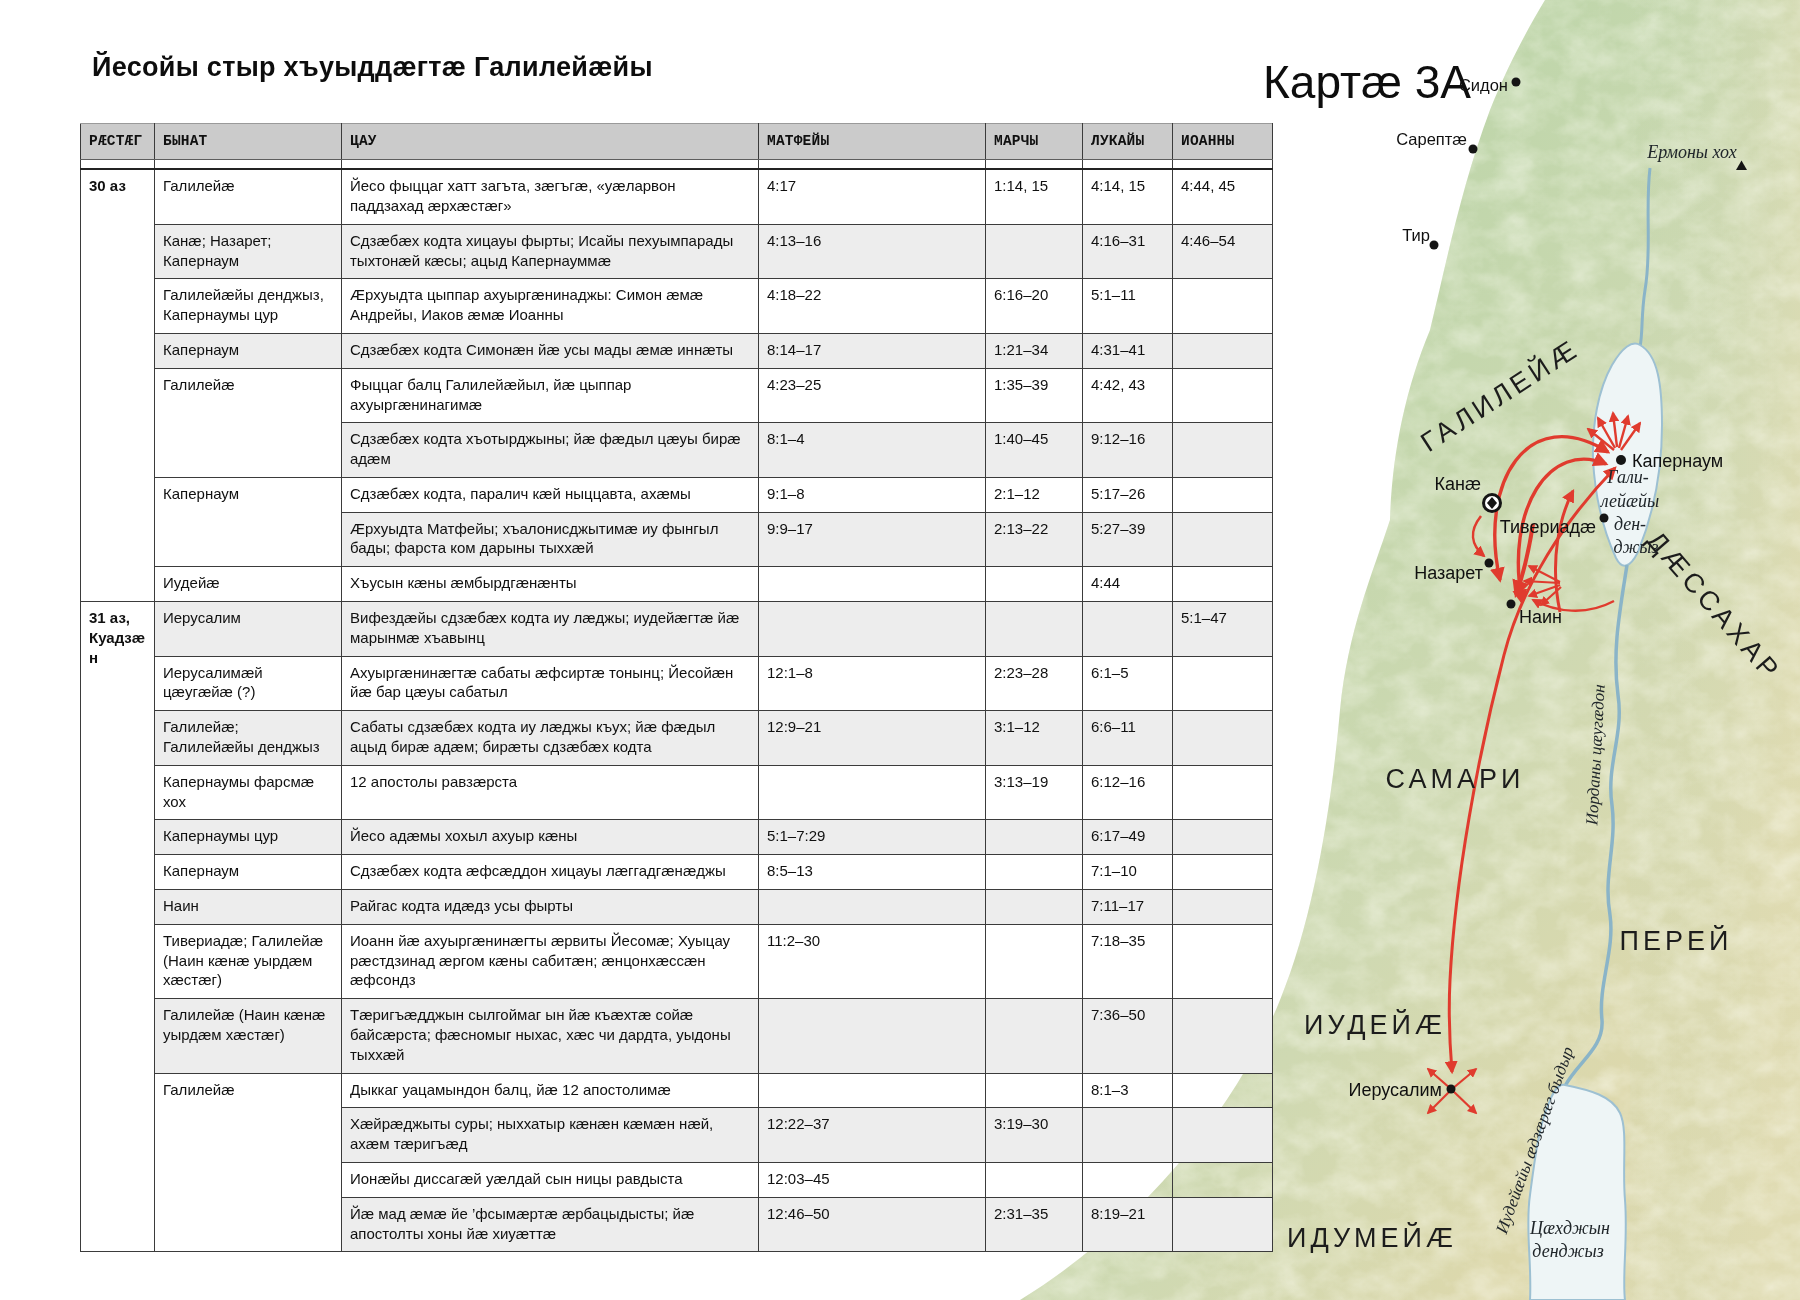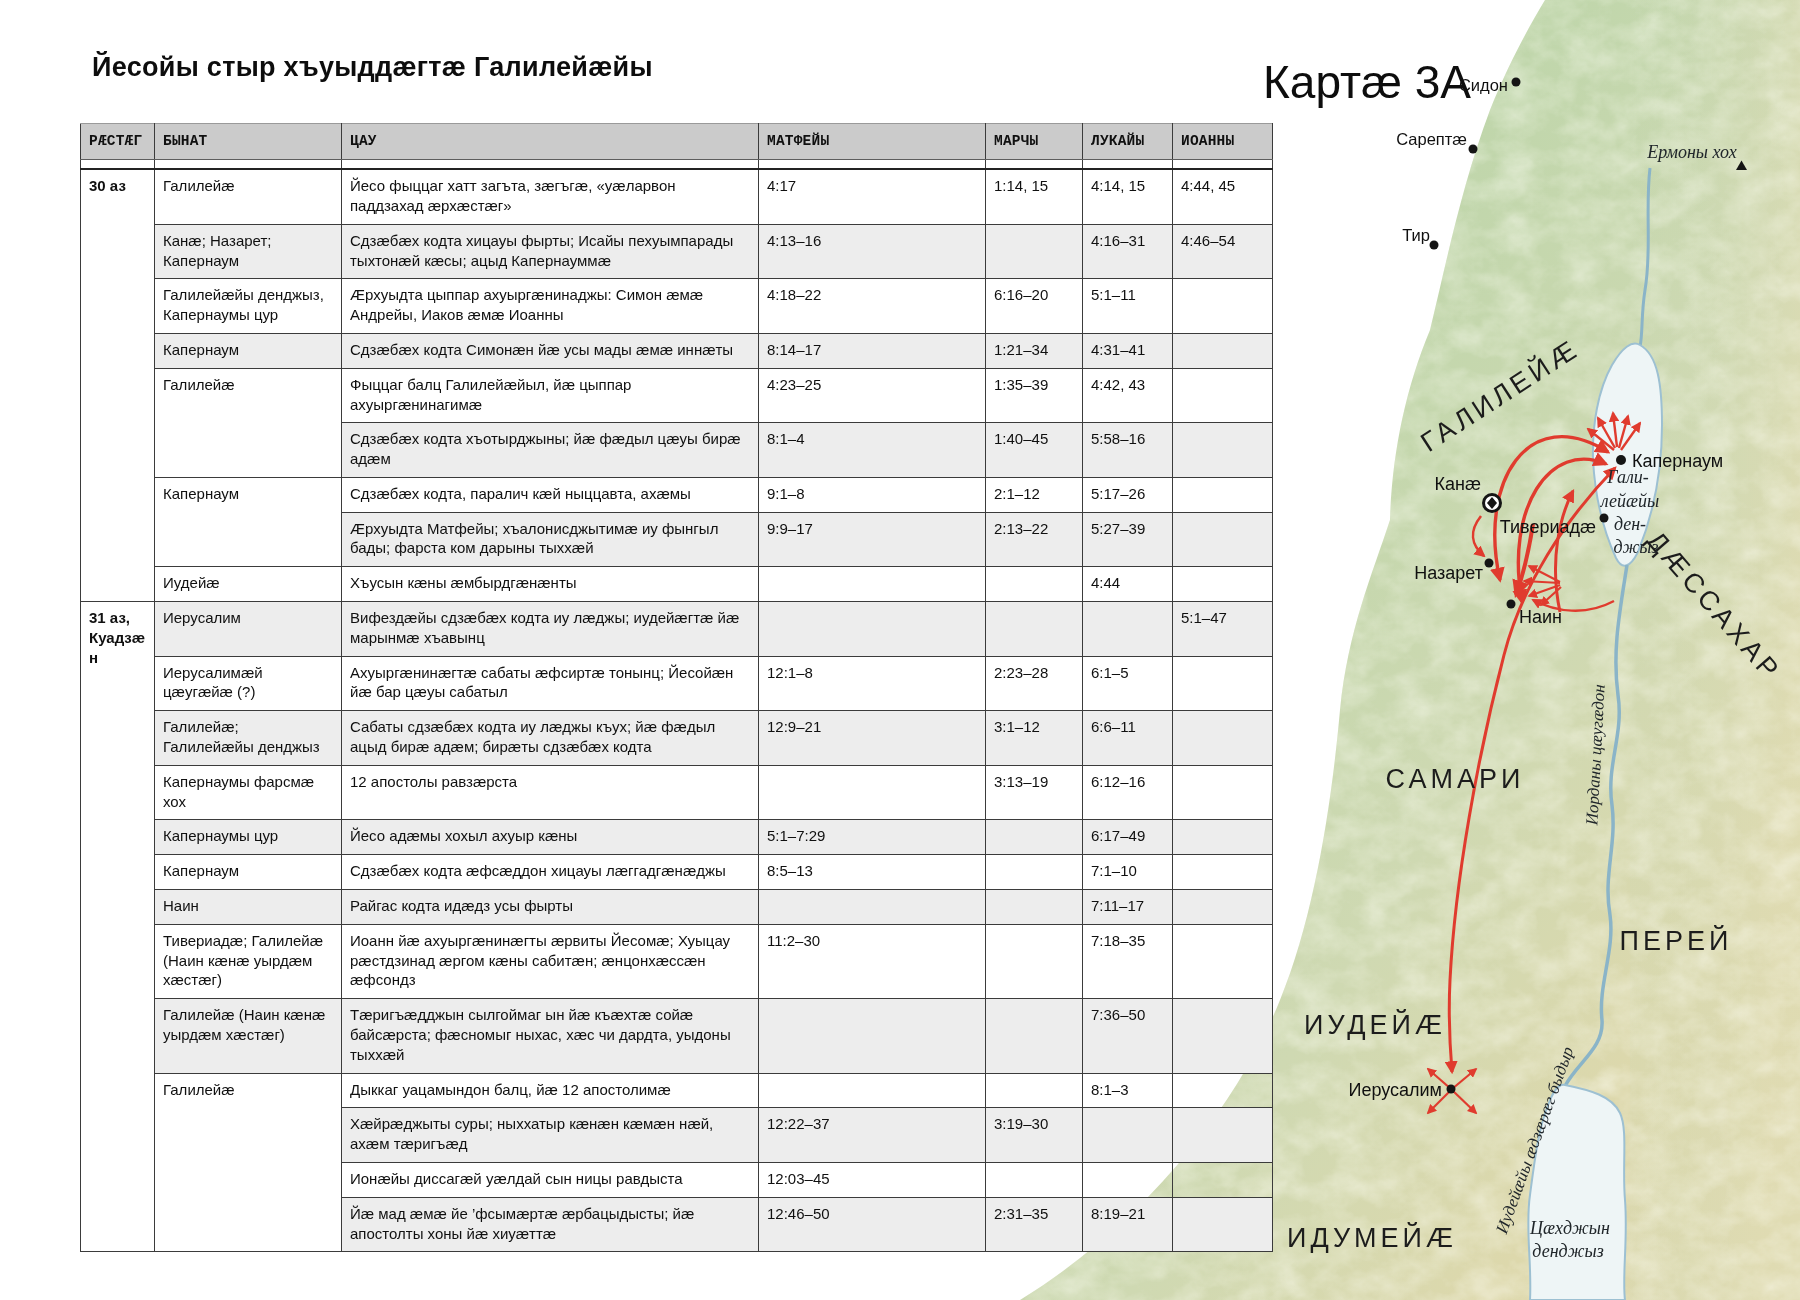--- a/index.html
+++ b/index.html
@@ -246,21 +246,21 @@
           <td class="event-cell">Фыццаг балц Галилейæйыл, йæ цыппар ахуыргæнинагимæ</td>
           <td class="ref-cell">4:23–25</td>
           <td class="ref-cell">1:35–39</td>
           <td class="ref-cell">4:42, 43</td>
           <td class="ref-cell"></td>
         </tr>
         <tr class="shade">
           <td class="event-cell">Сдзæбæх кодта хъотырджыны; йæ фæдыл цæуы бирæ адæм</td>
           <td class="ref-cell">8:1–4</td>
           <td class="ref-cell">1:40–45</td>
-          <td class="ref-cell">5:58–16</td>
+          <td class="ref-cell">9:12–16</td>
           <td class="ref-cell"></td>
         </tr>
         <tr>
           <td class="place-cell" rowspan="2">Капернаум</td>
           <td class="event-cell">Сдзæбæх кодта, паралич кæй ныццавта, ахæмы</td>
           <td class="ref-cell">9:1–8</td>
           <td class="ref-cell">2:1–12</td>
           <td class="ref-cell">5:17–26</td>
           <td class="ref-cell"></td>
         </tr>

